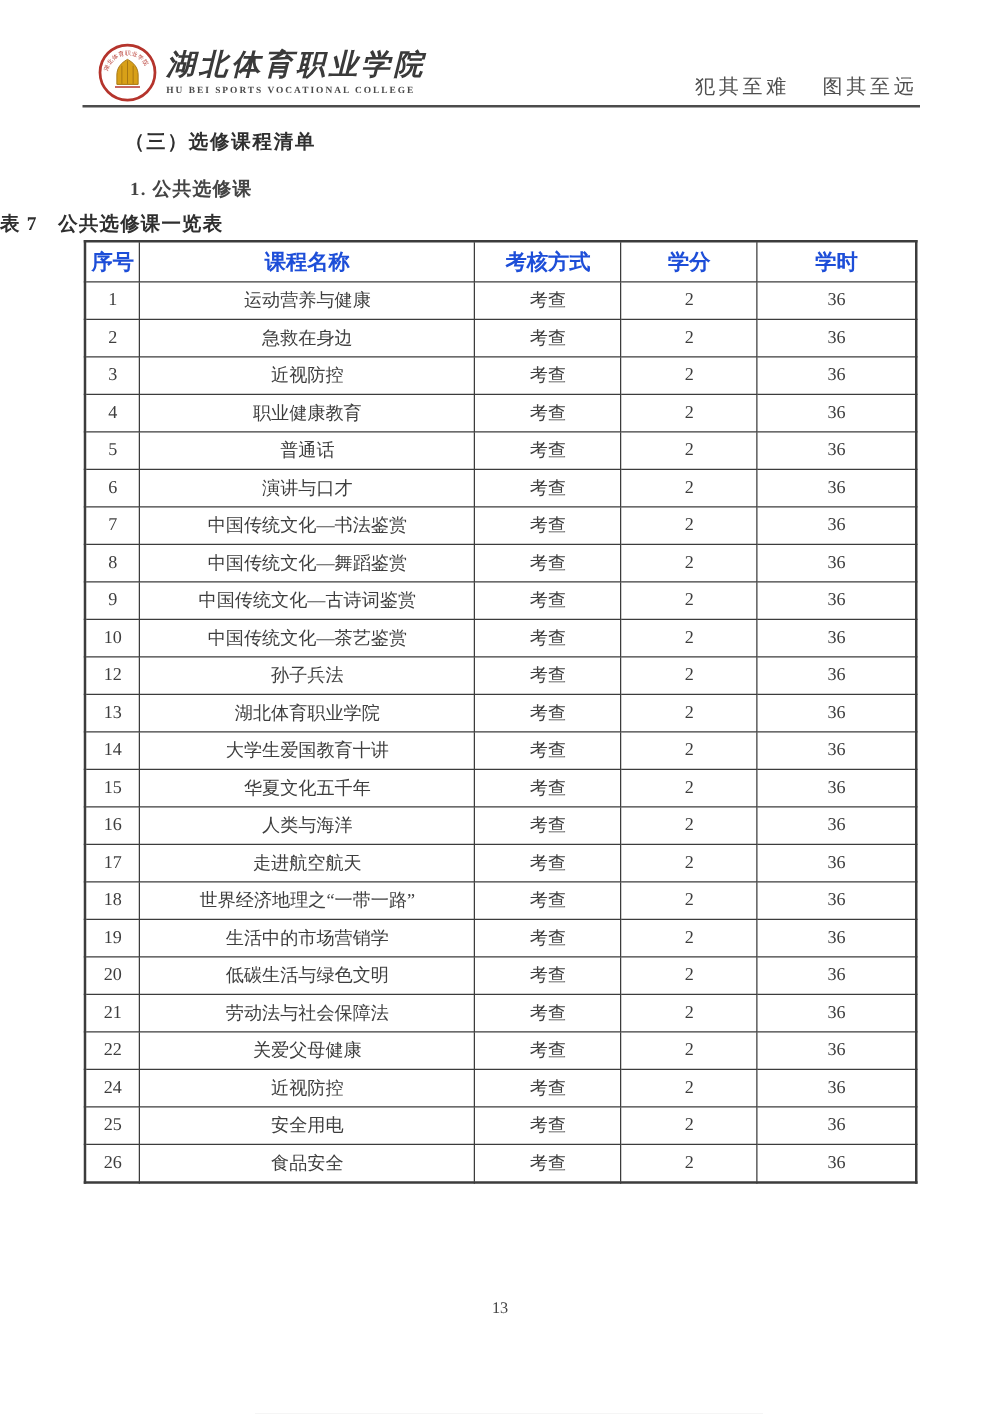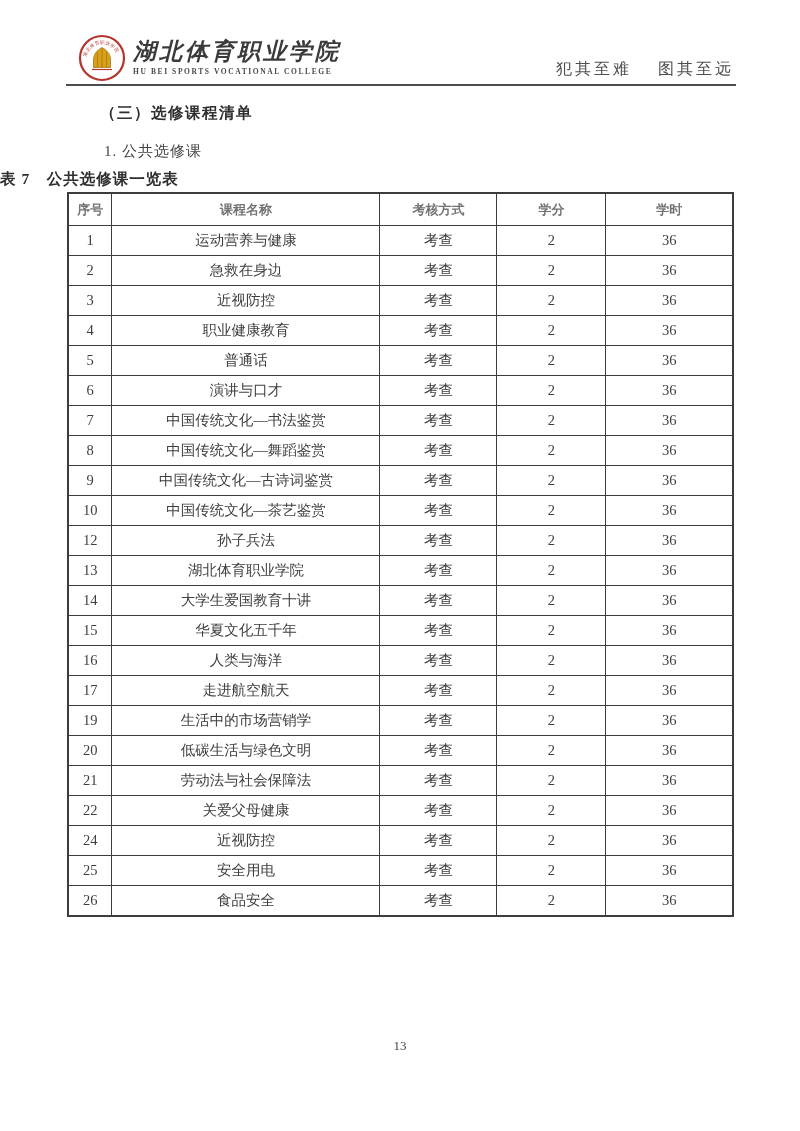--- a/index.html
+++ b/index.html
@@ -28,38 +28,38 @@
     position:absolute;top:84px;left:66px;right:64px;height:0;
     border-top:2px solid #4c4c4c;
   }
   
   .sec-heading{
     position:absolute;top:103px;left:100px;margin:0;
     font-size:15.5px;font-weight:bold;color:#2f2f2f;letter-spacing:1.5px;text-align:right;
   }
   .sub-heading{
     position:absolute;top:142px;left:104px;margin:0;
-    font-size:15px;color:#444;letter-spacing:1px;font-weight:normal;
+    font-size:15px;color:#444;letter-spacing:1px;font-weight:bold;
   }
   .tbl-caption{
     position:absolute;top:169px;left:0;right:0;margin:0;text-align:left;
     font-size:15.5px;font-weight:bold;color:#2f2f2f;letter-spacing:1px;
   }
   
   table.course{
     position:absolute;top:192px;left:67px;width:667px;
     border-collapse:collapse;table-layout:fixed;
     border:2px solid #3c3c3c;
   }
   table.course th, table.course td{
     border:1px solid #3c3c3c;text-align:center;vertical-align:middle;
     font-size:14.5px;color:#3e3e3e;height:29px;padding:0 2px;
     overflow:hidden;white-space:nowrap;
   }
-  table.course thead th{font-weight:bold;height:31px;font-size:13px;color:#737373;}
+  table.course thead th{font-weight:bold;height:31px;font-size:17px;color:#1d4ed8;}
   col.c-no{width:6.6%;} col.c-name{width:40.3%;} col.c-method{width:17.6%;}
   col.c-credit{width:16.4%;} col.c-hours{width:19.1%;}
   
   .footer{
     position:absolute;top:1038px;left:0;right:0;text-align:center;
     font-size:13px;color:#444;
   }
 </style>
 </head>
 <body>
@@ -221,20 +221,27 @@
           <td>36</td>
         </tr>
         <tr>
           <td>17</td>
           <td>走进航空航天</td>
           <td>考查</td>
           <td>2</td>
           <td>36</td>
         </tr>
         <tr>
+          <td>18</td>
+          <td>世界经济地理之“一带一路”</td>
+          <td>考查</td>
+          <td>2</td>
+          <td>36</td>
+        </tr>
+        <tr>
           <td>19</td>
           <td>生活中的市场营销学</td>
           <td>考查</td>
           <td>2</td>
           <td>36</td>
         </tr>
         <tr>
           <td>20</td>
           <td>低碳生活与绿色文明</td>
           <td>考查</td>

